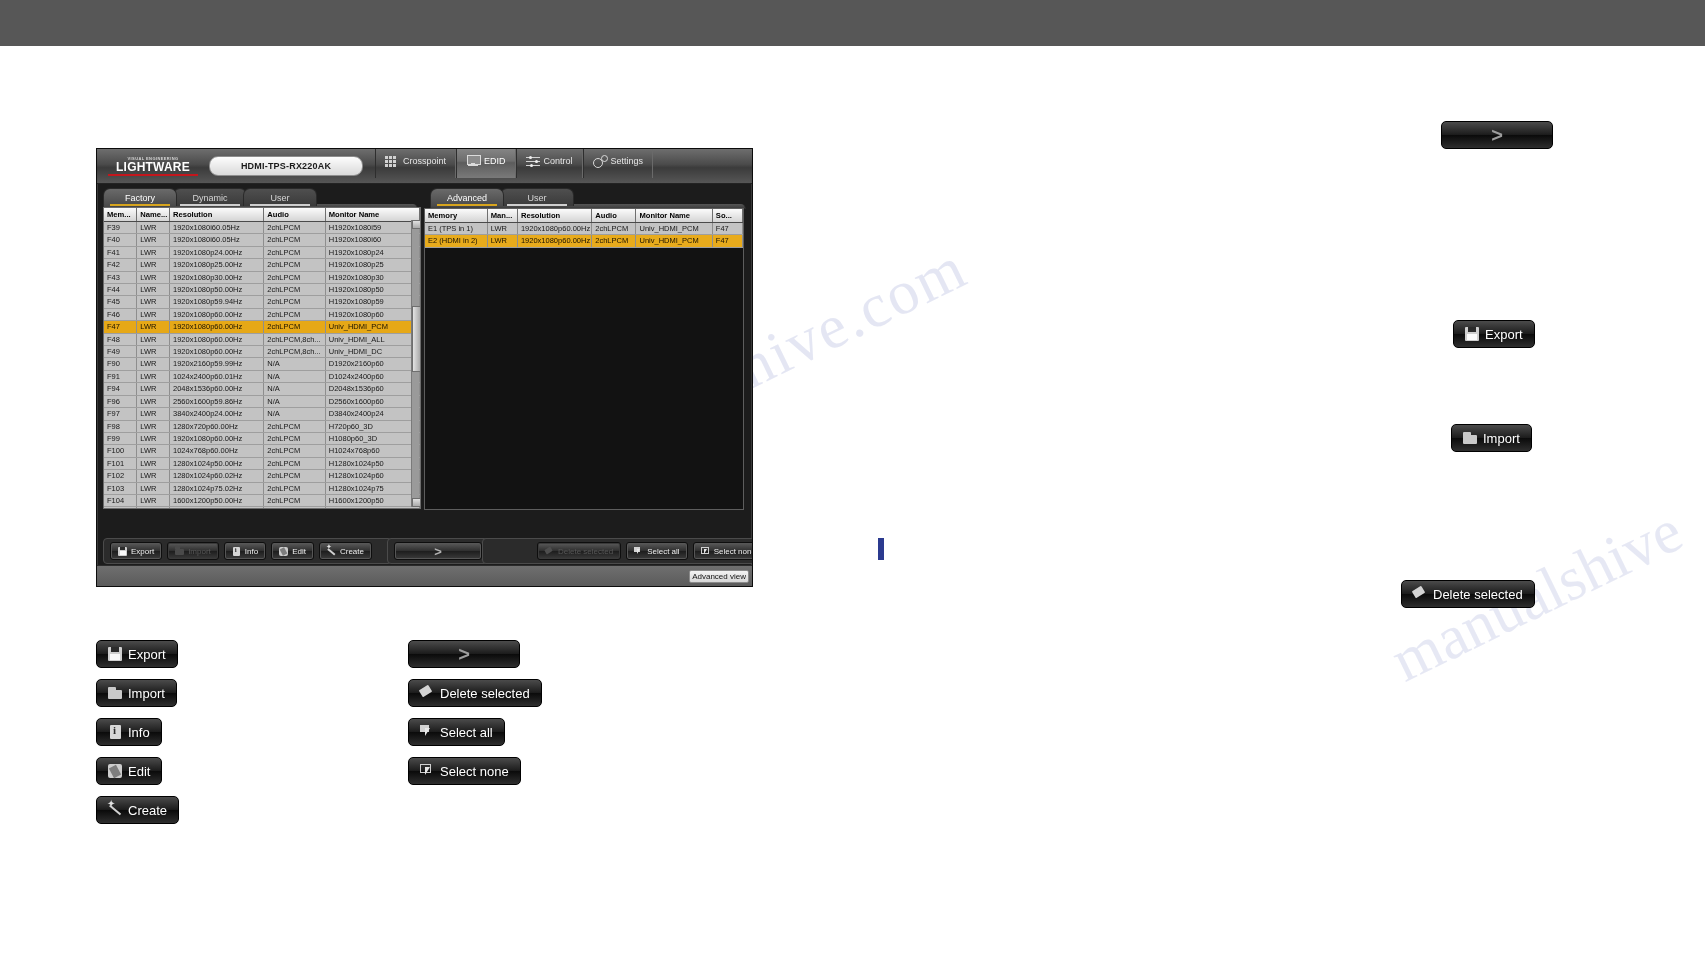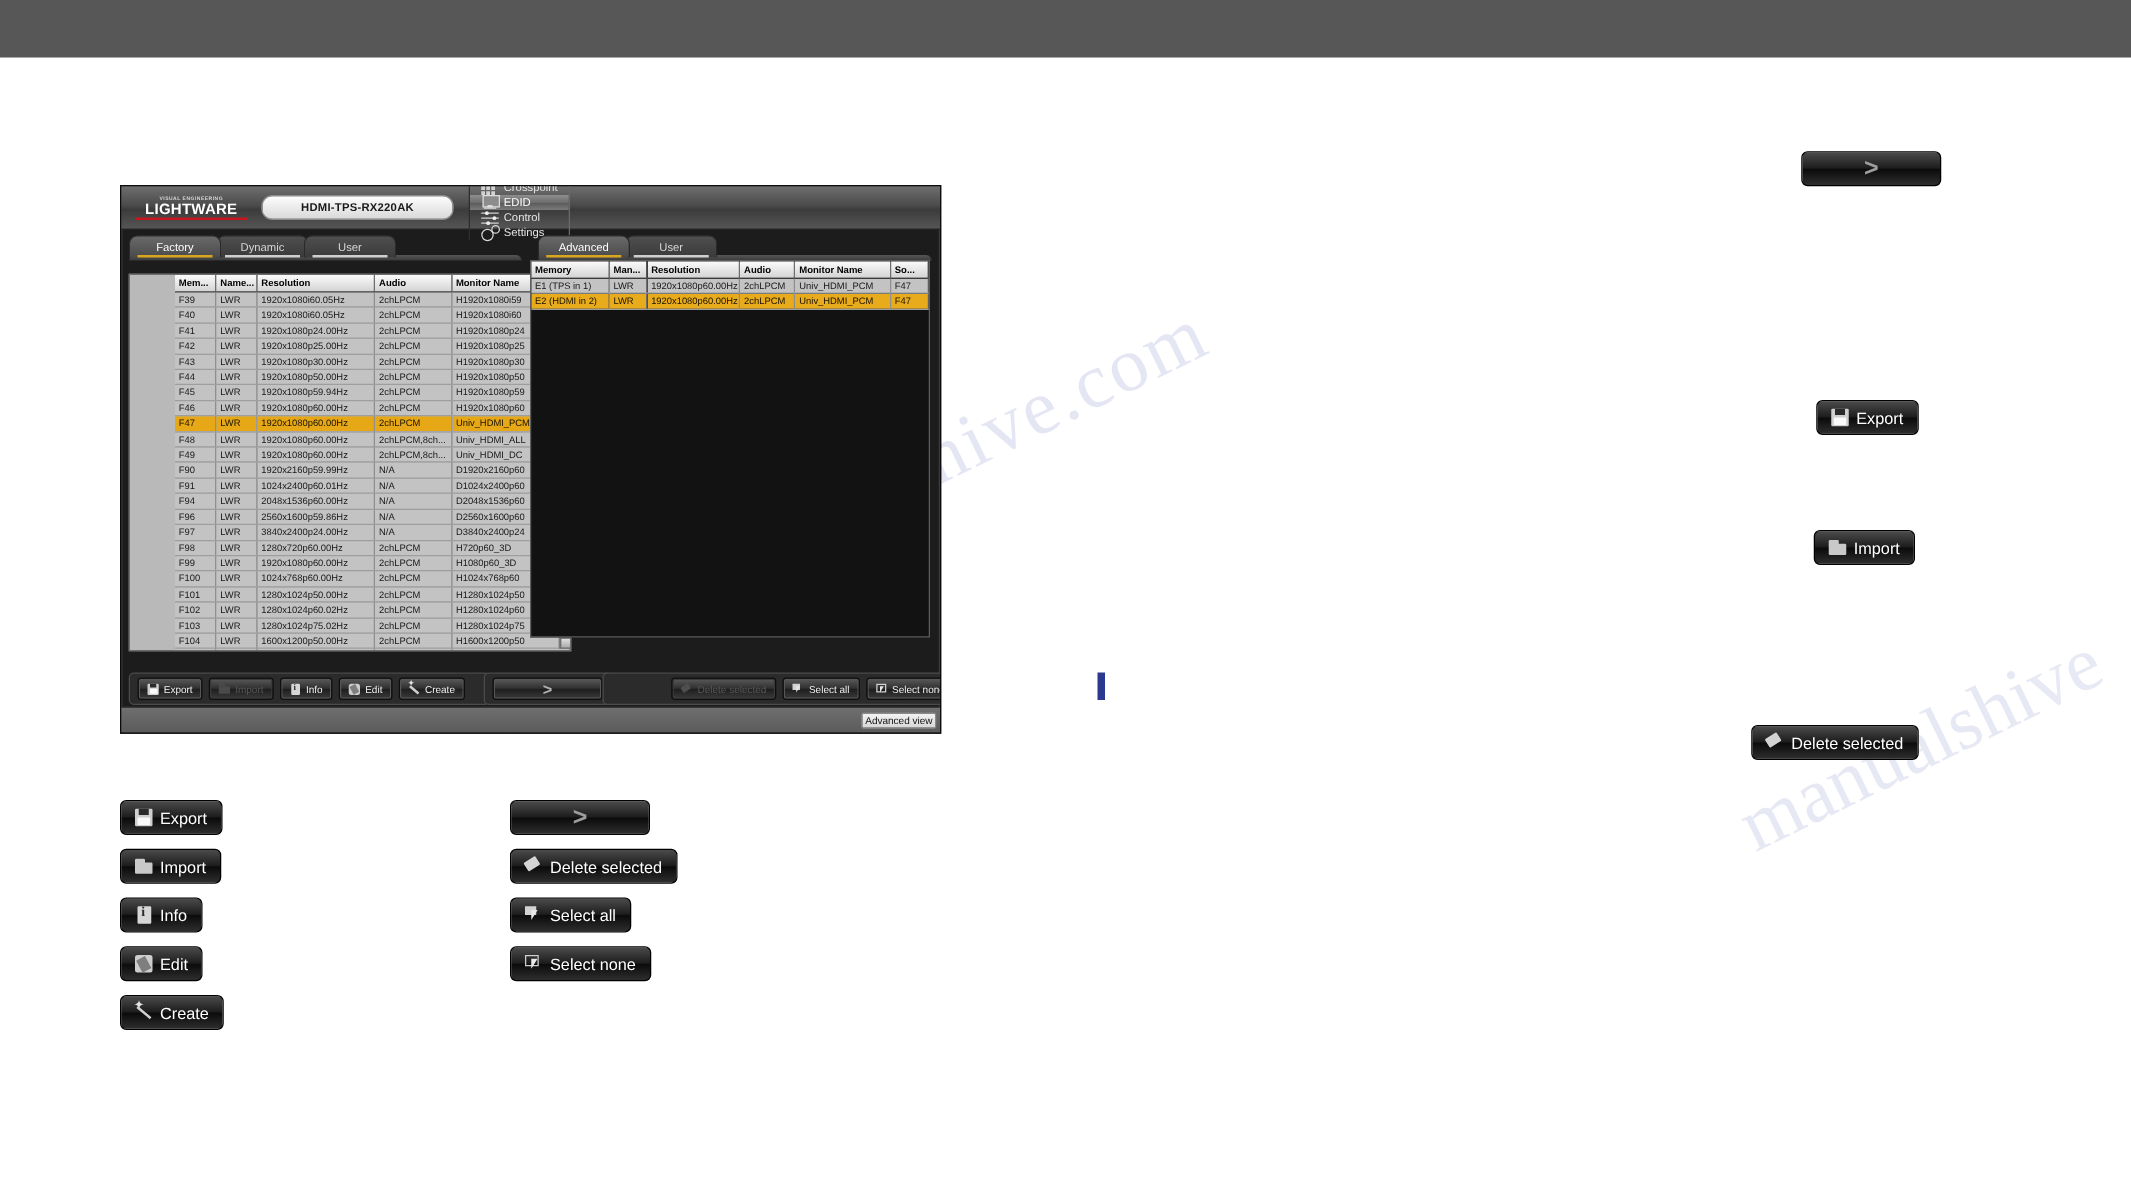--- a/index.html
+++ b/index.html
@@ -57,21 +57,21 @@
   .logo .rule{width:90px;height:2px;background:#c4161c;margin-top:1px;}
 
   .device-box{
     margin-left:10px;width:152px;height:18px;border-radius:9px;
     background:linear-gradient(#fdfdfd,#d9d9d9);
     border:1px solid #8d8d8d;
     display:flex;align-items:center;justify-content:center;
     font-size:9px;font-weight:bold;color:#1a1a1a;letter-spacing:.2px;
   }
 
-  .nav{display:flex;align-items:stretch;height:44px;margin-left:12px;flex-direction:column;}
+  .nav{display:flex;align-items:stretch;height:44px;margin-left:12px;}
   .nav-item{
     display:flex;align-items:center;gap:4px;
     padding:0 9px;height:34px;
     border-left:1px solid #2e2e2e;
     border-right:1px solid #6a6a6a;
     font-size:9px;color:#e6e6e6;
     position:relative;
   }
   .nav-item.active{
     background:linear-gradient(#8e8e8e,#6d6d6d 50%,#5c5c5c 55%,#7a7a7a);
@@ -123,22 +123,22 @@
   }
 
   .tabstrip-fill{
     position:absolute;left:6px;right:6px;top:21px;height:4px;
     background:linear-gradient(#565656,#3d3d3d);
     border:1px solid #2a2a2a;border-top:none;border-radius:0 5px 0 0;
   }
 
   
   .tablewrap{
-    position:absolute;left:6px;top:36px;width:var(--tw);height:var(--th);
-    background:#b9b9b9;border:1px solid #6c6c6c;overflow:hidden;padding-left:36px;
+    position:absolute;left:6px;top:24px;width:var(--tw);height:var(--th);
+    background:#b9b9b9;border:1px solid #6c6c6c;overflow:hidden;
   }
   table.grid{border-collapse:collapse;width:100%;table-layout:fixed;font-size:7.5px;color:#111;}
   table.grid th{
     background:linear-gradient(#fbfbfb,#d4d4d4);
     border-right:1px solid #6f6f6f;border-bottom:1px solid #4a4a4a;
     font-size:7.6px;font-weight:bold;text-align:left;padding:1px 3px;height:11px;
     color:#000;white-space:nowrap;overflow:hidden;
   }
   table.grid td{
     border-right:1px solid #8e8e8e;border-bottom:1px solid #9e9e9e;

